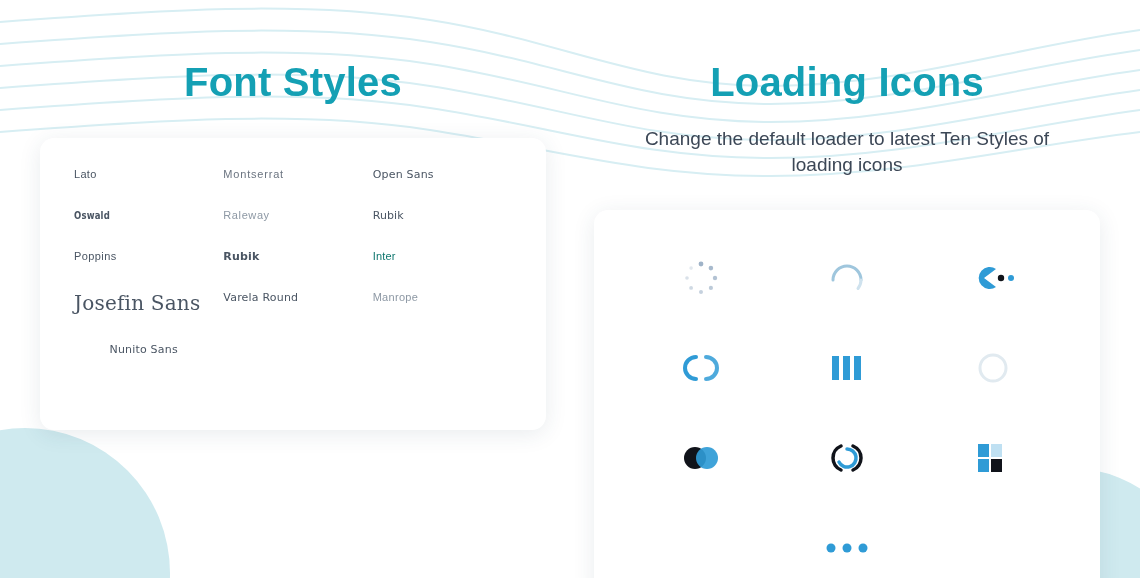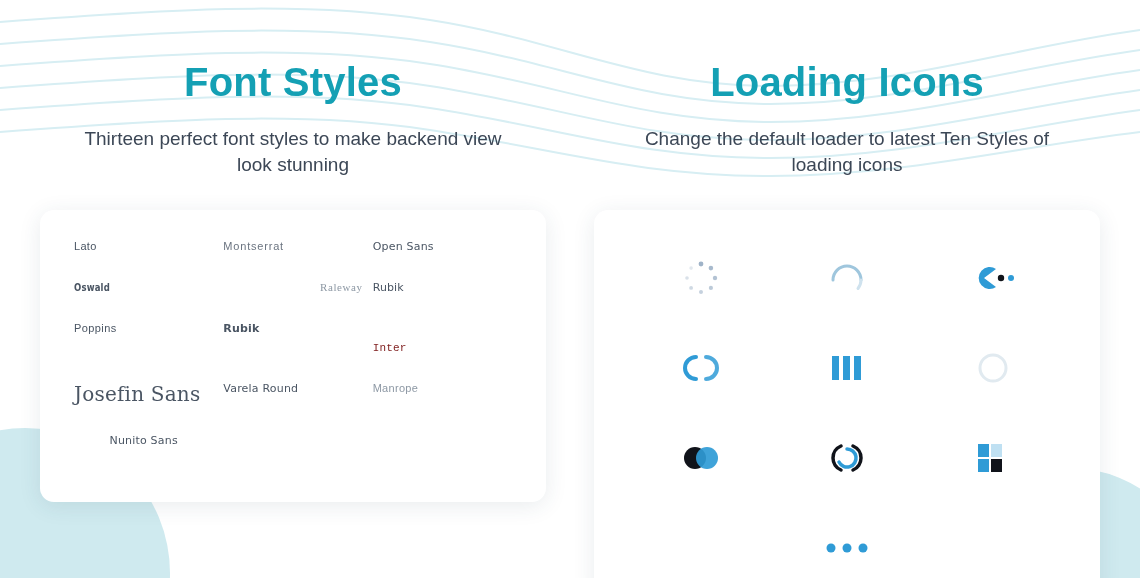--- a/index.html
+++ b/index.html
@@ -99,25 +99,25 @@
   }
   .font-item {
     font-size: 11px;
     color: #4a5563;
     white-space: nowrap;
   }
   .f-lato      { font-family: "Liberation Sans", sans-serif; letter-spacing: .3px; }
   .f-montserrat{ font-family: "Liberation Sans", sans-serif; letter-spacing: .8px; color:#6b7480; }
   .f-opensans  { font-family: "DejaVu Sans", sans-serif; letter-spacing: .2px; }
   .f-oswald    { font-family: "DejaVu Sans Condensed", "Liberation Sans Narrow", "Liberation Sans", sans-serif; font-weight: bold; letter-spacing: .2px; transform: scaleX(.86); transform-origin: left center; display:inline-block; }
-  .f-raleway   { font-family: Liberation Serif, serif; color: #8d98a4; letter-spacing: .6px; text-align: right; }
+  .f-raleway   { font-family: Liberation Sans, sans-serif; color: #8d98a4; letter-spacing: .6px; }
   .f-roboto    { font-family: "DejaVu Sans", sans-serif; letter-spacing: .1px; }
   .f-poppins   { font-family: "Liberation Sans", sans-serif; letter-spacing: .4px; }
   .f-rubik     { font-family: "DejaVu Sans", sans-serif; font-weight: bold; letter-spacing: .2px; }
-  .f-inter     { font-family: Liberation Mono, monospace; color:#7f1d1d; letter-spacing: .2px; margin-top: 20px; }
+  .f-inter     { font-family: Liberation Sans, sans-serif; color:#0f766e; letter-spacing: .2px; }
   .f-josefin   { font-family: "DejaVu Serif", serif; font-weight: normal; letter-spacing: .2px; font-size: 20px; }
   .f-varela    { font-family: "DejaVu Sans", sans-serif; letter-spacing: .2px; }
   .f-manrope   { font-family: "Liberation Sans", sans-serif; color:#8d98a4; letter-spacing: .3px; }
   .f-nunito    { font-family: "DejaVu Sans", sans-serif; letter-spacing: .2px; text-align: center; }
 
   
   .loader-grid {
     display: grid;
     grid-template-columns: repeat(3, 1fr);
     row-gap: 34px;
@@ -149,21 +149,20 @@
     <path d="M0,132 C160,120 300,110 430,130 C560,150 640,176 770,176 C900,176 1010,148 1140,132"></path>
   </g>
 </svg>
 <div class="bg-blob-left"></div>
 <div class="bg-blob-right"></div>
 
 <div class="columns">
 
   <section class="column">
     <h1 class="panel-title">Font Styles</h1>
-    <p class="panel-subtitle">Thirteen perfect font styles to make backend view look stunning</p>
 
     <div class="card">
       <div class="font-grid">
         <div class="font-item f-lato">Lato</div>
         <div class="font-item f-montserrat">Montserrat</div>
         <div class="font-item f-opensans">Open Sans</div>
 
         <div class="font-item"><span class="f-oswald">Oswald</span></div>
         <div class="font-item f-raleway">Raleway</div>
         <div class="font-item f-roboto">Rubik</div>

